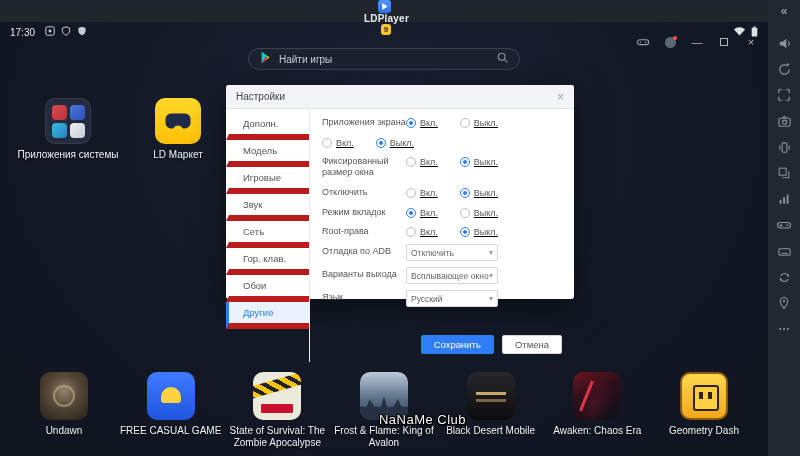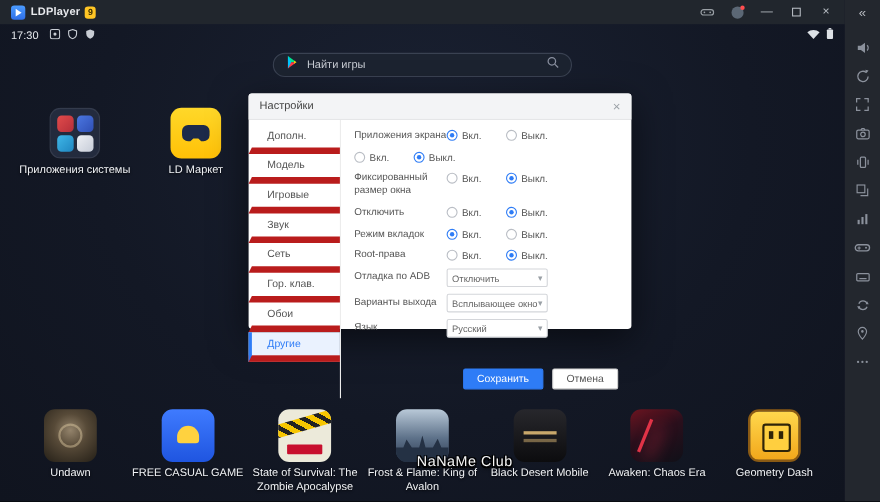--- a/index.html
+++ b/index.html
@@ -1,21 +1,21 @@
 <!DOCTYPE html>
 <html><head>
 <meta charset="utf-8">
 <style>
   *{margin:0;padding:0;box-sizing:border-box;}
   html,body{background:#000;}
   body{font-family:"Liberation Sans","DejaVu Sans",sans-serif;}
   .screen{position:relative;width:800px;height:456px;overflow:hidden;background:#141927;}
 
   
-  .titlebar{position:absolute;left:0;top:0;width:768px;height:22px;background:#21262d;display:flex;align-items:center;padding:0 10px;z-index:8;}
+  .titlebar{position:absolute;left:0;top:0;width:768px;height:22px;background:#21262d;display:flex;align-items:center;padding:0 10px;z-index:8;flex-direction:column;}
   .logo{width:13px;height:13px;border-radius:3px;background:linear-gradient(180deg,#4a9bff,#2f6fe8);display:flex;align-items:center;justify-content:center;flex:0 0 auto;}
   .logo svg{display:block;}
   .app-name{color:#e8eaee;font-size:10px;font-weight:bold;margin-left:5px;letter-spacing:.2px;}
   .ver-badge{margin-left:4px;background:#ffc524;color:#3a2c00;font-size:8px;font-weight:bold;border-radius:3px;padding:1px 3px;line-height:9px;}
   .tb-right{margin-left:auto;display:flex;align-items:center;gap:13px;}
   .tb-icon{width:14px;height:14px;display:flex;align-items:center;justify-content:center;cursor:pointer;}
   .avatar{width:11px;height:11px;border-radius:50%;background:#5b6775;position:relative;}
   .avatar::after{content:"";position:absolute;right:-1px;top:-1px;width:4px;height:4px;border-radius:50%;background:#ff4d4f;}
   .winbtn{color:#b3b8bf;font-size:11px;line-height:11px;cursor:pointer;display:flex;align-items:center;justify-content:center;width:14px;height:14px;}
   .maxbox{width:8px;height:8px;border:1px solid #b3b8bf;display:inline-block;}
@@ -54,21 +54,21 @@
   .dlg-header{height:24px;background:#f3f4f6;border-bottom:1px solid #e3e4e6;display:flex;align-items:center;padding:0 10px;border-radius:3px 3px 0 0;}
   .dlg-title{font-size:10px;color:#444;}
   .dlg-close{margin-left:auto;color:#9aa0a6;font-size:12px;cursor:pointer;line-height:12px;}
   .dlg-body{display:flex;height:253px;}
   .dlg-nav{width:84px;border-right:1px solid #ececec;padding-top:4px;}
   .nav-item{height:27px;display:flex;align-items:center;padding-left:14px;font-size:9.5px;color:#555;border-bottom:6px solid #b91c1c;border-left:3px solid transparent;cursor:pointer;}
   .nav-item.active{color:#2e7cf6;background:#eaf2fe;border-left-color:#2e7cf6;}
   .dlg-content{flex:1;position:relative;padding:8px 12px 0 12px;}
   .set-row{display:flex;align-items:flex-start;margin-bottom:8px;}
   .set-label{width:84px;font-size:9px;color:#555;line-height:1.3;flex:0 0 auto;}
-  .radio-group{display:flex;align-items:flex-end;margin-top:1px;}
+  .radio-group{display:flex;align-items:flex-end;margin-top:1px;text-decoration:underline;}
   .radio-opt{display:flex;align-items:center;cursor:pointer;}
   .radio-opt + .radio-opt{margin-left:22px;}
   .radio{width:10px;height:10px;border-radius:50%;border:1px solid #b9bdc4;background:#fff;display:inline-block;position:relative;}
   .radio.checked{border-color:#2e7cf6;}
   .radio.checked::after{content:"";position:absolute;left:2px;top:2px;width:4px;height:4px;border-radius:50%;background:#2e7cf6;}
   .radio-label{font-size:9px;color:#555;margin-left:4px;}
   .select{width:92px;height:17px;border:1px solid #d4d6da;border-radius:2px;background:#fff;display:flex;align-items:center;padding:0 4px;cursor:pointer;margin-top:-2px;}
   .select-value{font-size:8.5px;color:#666;white-space:nowrap;overflow:hidden;}
   .select-chevron{margin-left:auto;color:#9aa0a6;font-size:8px;}
   .dlg-footer{position:absolute;right:12px;bottom:8px;display:flex;gap:8px;}

